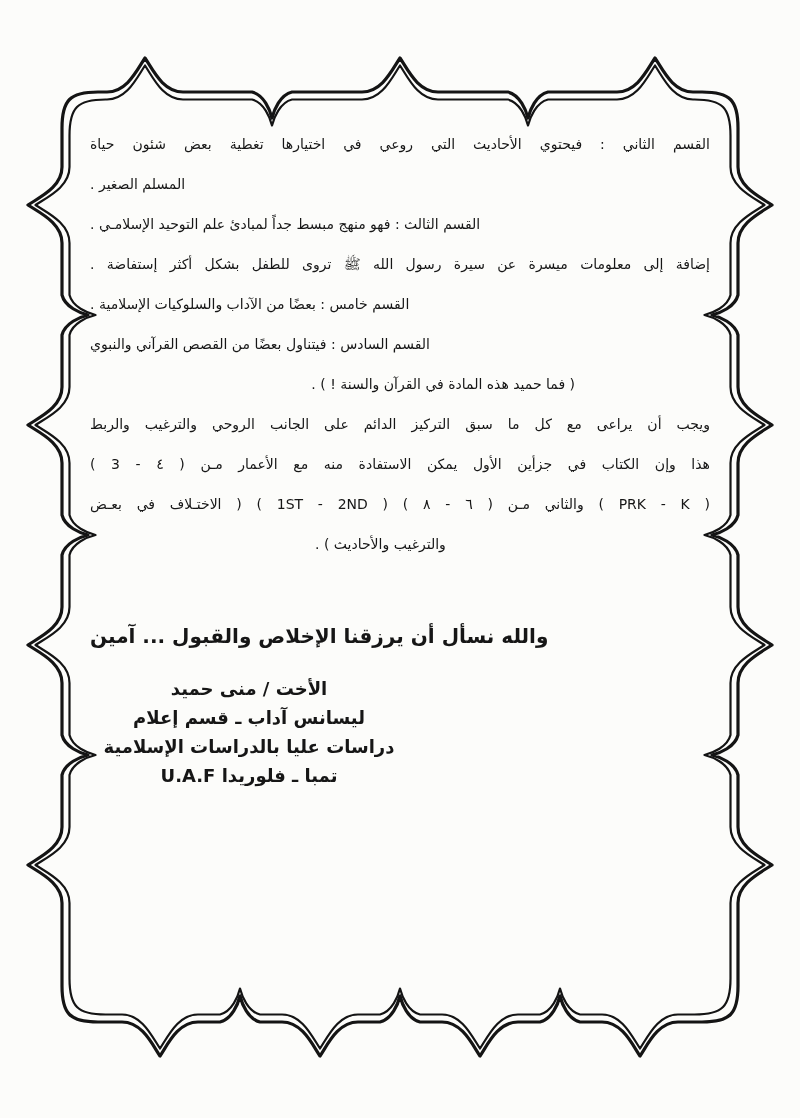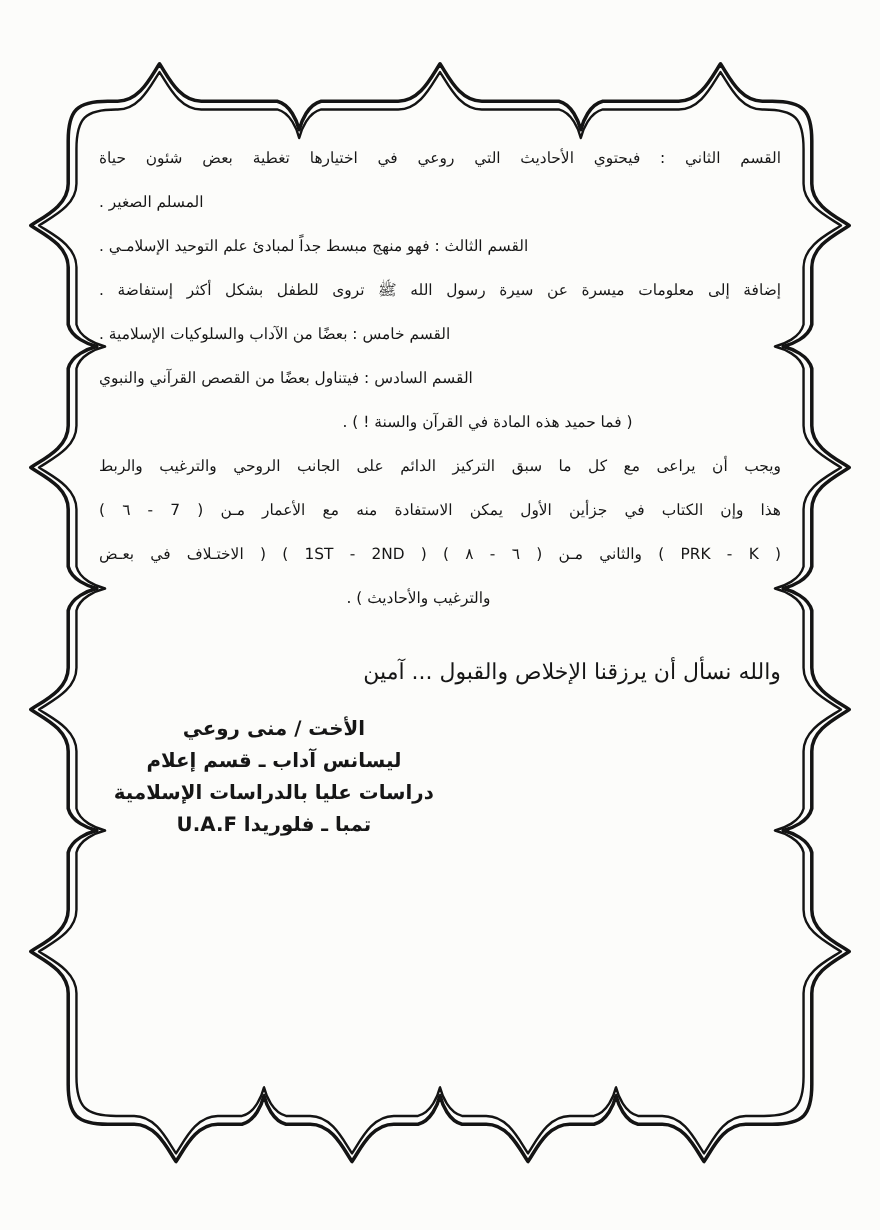--- a/index.html
+++ b/index.html
@@ -24,24 +24,24 @@
     font-weight:normal;
     line-height:40px;
     height:40px;
     letter-spacing:0;
   }
   .full{text-align:justify;text-align-last:justify;}
   .right{text-align:left;white-space:nowrap;}
   .indent{text-align:right;padding-left:0;padding-right:135px;white-space:nowrap;}
   .lastline{text-align:left;padding-left:225px;white-space:nowrap;}
   .dua{
-    margin:34px 0 0 0;
-    text-align:right;
+    margin:60px 0 0 0;
+    text-align:left;
     font-size:20px;
-    font-weight:normal;
+    font-weight:bold;
   }
   .signature{
     width:310px;
     margin:26px auto 0 0;
     margin-right:auto;
     margin-left:4px;
     text-align:center;
   }
   .sig-line{
     font-size:18px;
@@ -62,27 +62,27 @@
   <div class="content">
     <div class="para">
       <div class="line full">القسم الثاني : فيحتوي الأحاديث التي روعي في اختيارها تغطية بعض شئون حياة</div>
       <div class="line right">المسلم الصغير .</div>
       <div class="line right">القسم الثالث : فهو منهج مبسط جداً لمبادئ علم التوحيد الإسلامـي .</div>
       <div class="line full">إضافة إلى معلومات ميسرة عن سيرة رسول الله ﷺ تروى للطفل بشكل أكثر إستفاضة .</div>
       <div class="line right">القسم خامس : بعضًا من الآداب والسلوكيات الإسلامية .</div>
       <div class="line right">القسم السادس : فيتناول بعضًا من القصص القرآني والنبوي</div>
       <div class="line indent">( فما حميد هذه المادة في القرآن والسنة ! ) .</div>
       <div class="line full">ويجب أن يراعى مع كل ما سبق التركيز الدائم على الجانب الروحي والترغيب والربط</div>
-      <div class="line full">هذا وإن الكتاب في جزأين الأول يمكن الاستفادة منه مع الأعمار مـن ( 7 - ٦ )</div>
+      <div class="line full">هذا وإن الكتاب في جزأين الأول يمكن الاستفادة منه مع الأعمار مـن ( ٤ - 3 )</div>
       <div class="line full">( PRK - K ) والثاني مـن ( ٦ - ٨ ) ( 1ST - 2ND ) ( الاختـلاف في بعـض</div>
       <div class="line lastline">والترغيب والأحاديث ) .</div>
     </div>
 
     <div class="dua">والله نسأل أن يرزقنا الإخلاص والقبول ... آمين</div>
 
     <div class="signature">
-      <div class="sig-line">الأخت / منى روعي</div>
+      <div class="sig-line">الأخت / منى حميد</div>
       <div class="sig-line">ليسانس آداب ـ قسم إعلام</div>
       <div class="sig-line">دراسات عليا بالدراسات الإسلامية</div>
       <div class="sig-line">تمبا ـ فلوريدا U.A.F</div>
     </div>
   </div>
 </div>
 
 </body></html>

